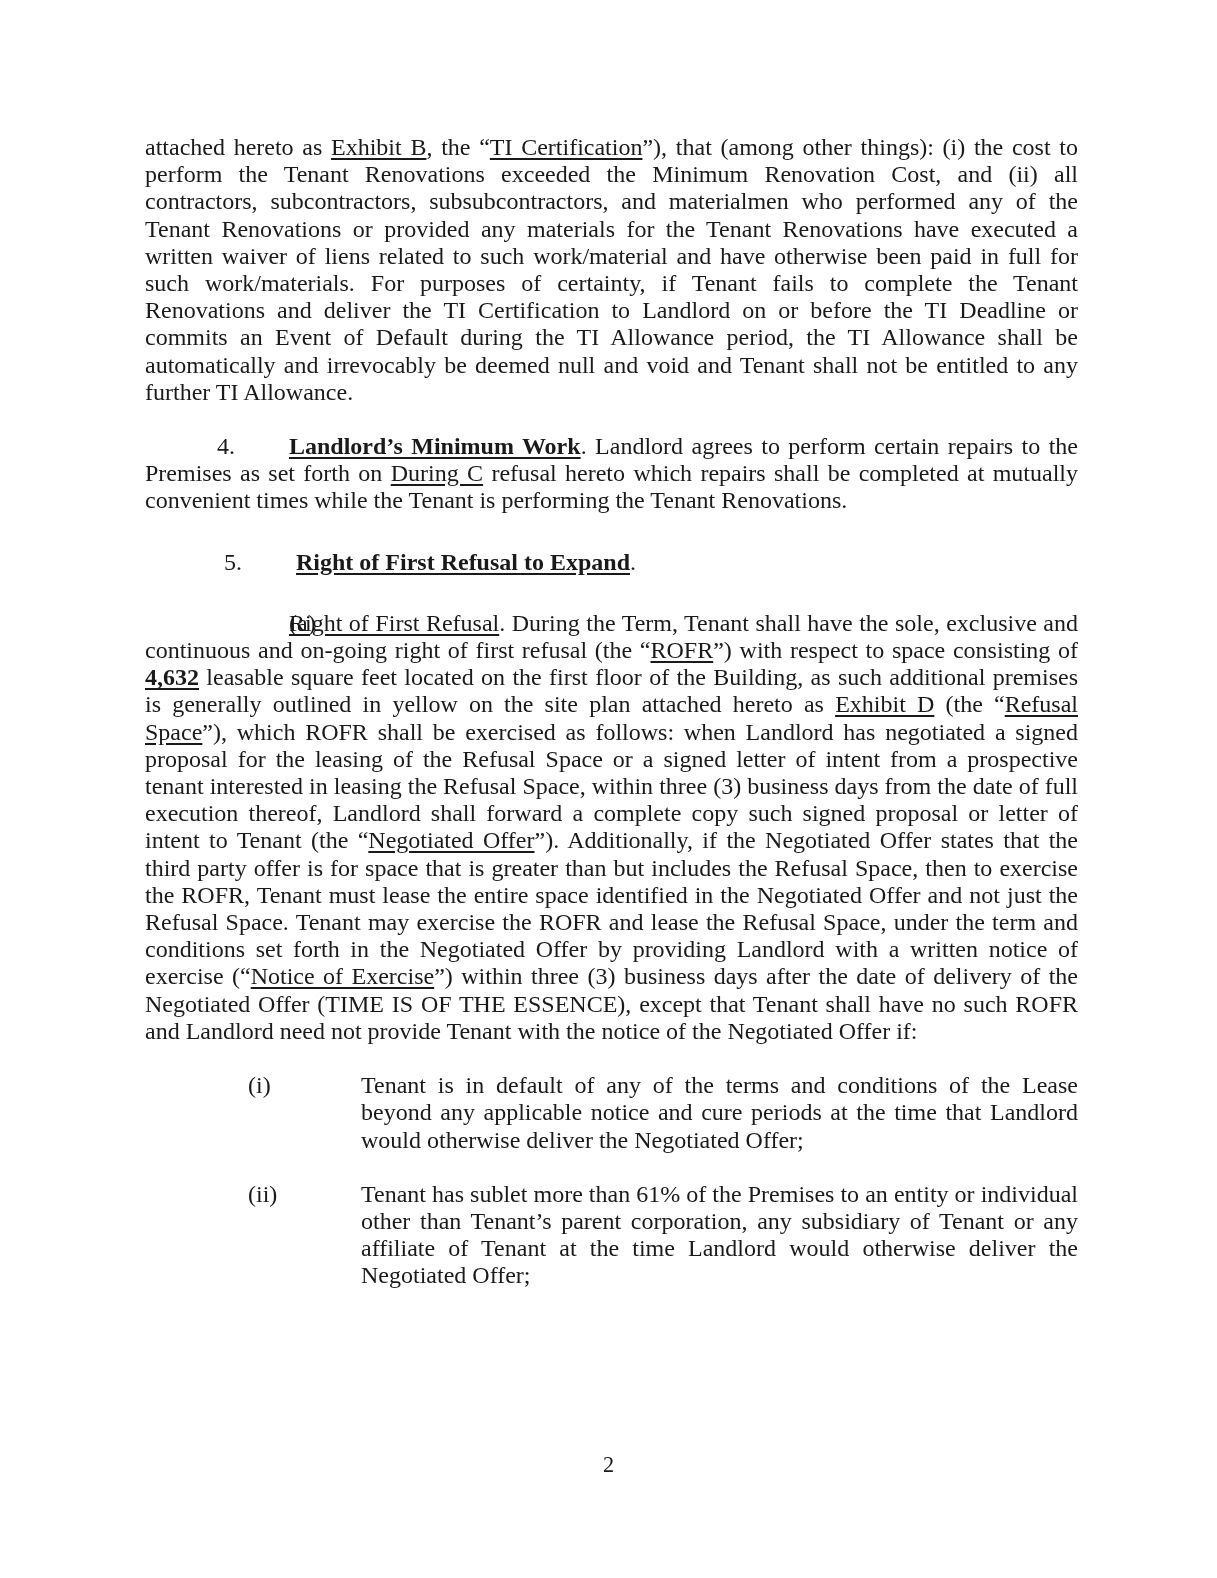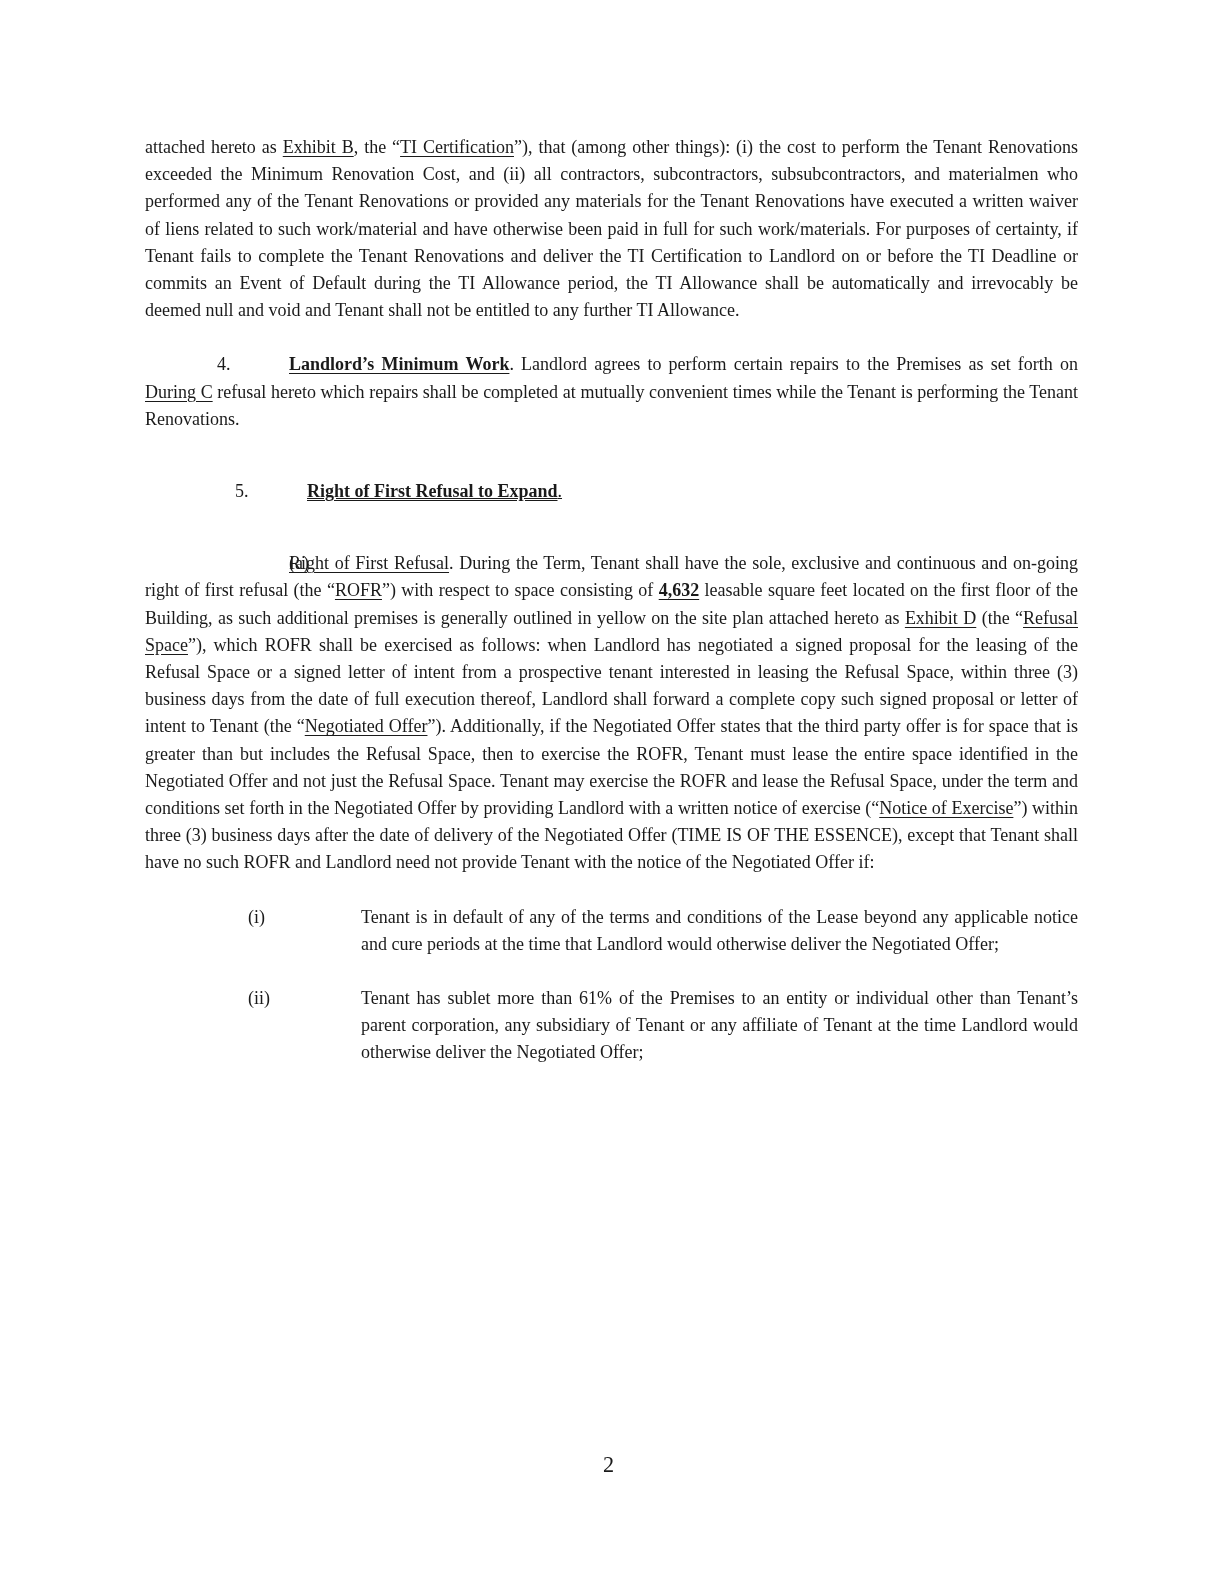--- a/index.html
+++ b/index.html
@@ -13,44 +13,43 @@
       position: relative;
       overflow: hidden;
       font-family: "Liberation Serif", serif;
       color: #1a1a1a;
     }
     .page {
       position: absolute;
       left: 145px;
       top: 134px;
       width: 933px;
-      font-size: 18px;
+      font-size: 24px;
       line-height: 27.2px;
     }
     .para {
       margin: 0;
       text-align: justify;
       text-align-last: left;
     }
     .indent {
       text-indent: 72px;
     }
     .gap {
       height: 27px;
     }
     .num {
       display: inline-block;
       width: 72px;
     }
     .u { text-decoration: underline; text-underline-offset: 3px; }
     .b { font-weight: bold; }
     .heading-line {
-      margin: 18px;
+      margin: 7px;
       padding-left: 72px;
-      text-decoration: underline;
     }
     .heading-line .num { width: 72px; }
     .sub-item {
       display: flex;
       margin: 0 0 0 103px;
     }
     .sub-item .roman {
       width: 76px;
       flex: 0 0 76px;
     }

